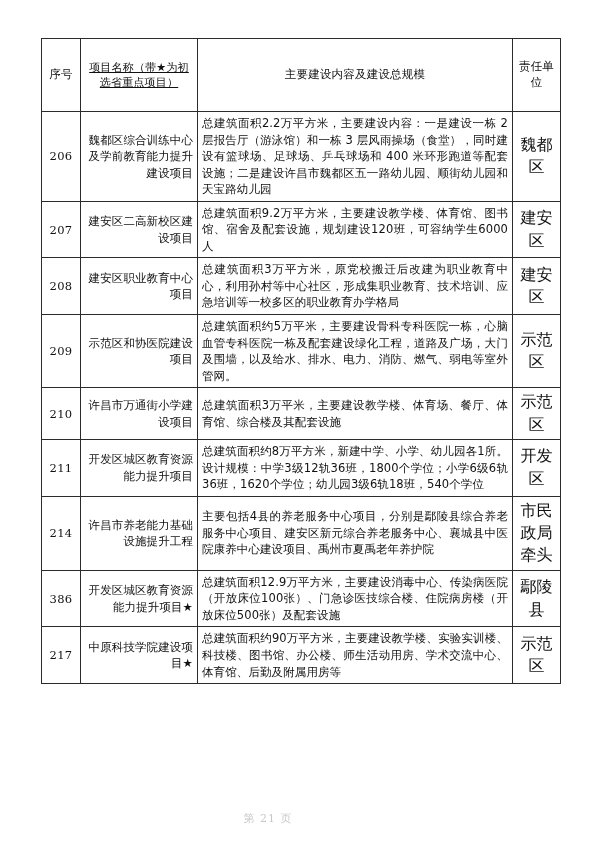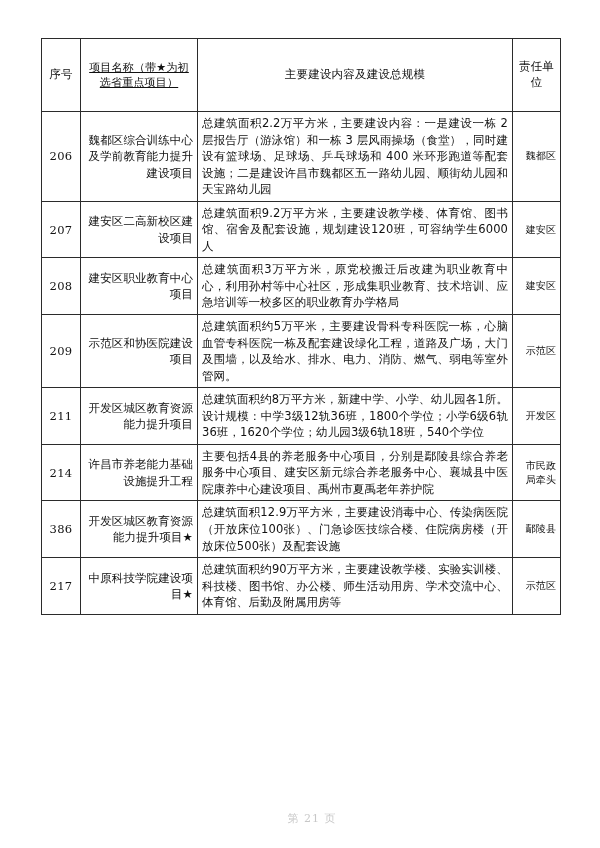--- a/index.html
+++ b/index.html
@@ -77,22 +77,22 @@
   }
   .c-desc-cell {
     text-align: left;
     font-size: 11.5px;
     line-height: 1.44;
     letter-spacing: 0.1px;
     text-align: justify;
     text-justify: inter-ideograph;
   }
   .c-unit-cell {
-    text-align: right;
-    font-size: 10px;
+    text-align: center;
+    font-size: 16px;
     line-height: 1.4;
     letter-spacing: 0.1px;
   }
 
   
   .section-row td {
     height: 22px;
   }
   .section-row .section-label {
     text-align: center;
@@ -106,21 +106,20 @@
     position: absolute;
     left: 0;
     top: 811px;
     width: 536px;
     text-align: center;
     font-size: 11px;
     color: #9b9b9b;
     opacity: 0.55;
     letter-spacing: 1px;
     font-family: "DejaVu Serif", "Liberation Serif", serif;
-    padding-left: 44px;
   }
 </style>
 </head>
 <body>
 
 <div class="sheet">
 
   <table class="project-table">
     <colgroup>
       <col class="c-seq">
@@ -153,20 +152,26 @@
           <td class="c-desc-cell">总建筑面积3万平方米，原党校搬迁后改建为职业教育中心，利用孙村等中心社区，形成集职业教育、技术培训、应急培训等一校多区的职业教育办学格局</td>
           <td class="c-unit-cell">建安区</td>
         </tr>
         <tr class="data-row">
           <td class="c-seq-cell">209</td>
           <td class="c-name-cell">示范区和协医院建设项目</td>
           <td class="c-desc-cell">总建筑面积约5万平米，主要建设骨科专科医院一栋，心脑血管专科医院一栋及配套建设绿化工程，道路及广场，大门及围墙，以及给水、排水、电力、消防、燃气、弱电等室外管网。</td>
           <td class="c-unit-cell">示范区</td>
         </tr>
         <tr class="data-row">
+          <td class="c-seq-cell">210</td>
+          <td class="c-name-cell">许昌市万通街小学建设项目</td>
+          <td class="c-desc-cell">总建筑面积3万平米，主要建设教学楼、体育场、餐厅、体育馆、综合楼及其配套设施</td>
+          <td class="c-unit-cell">示范区</td>
+        </tr>
+        <tr class="data-row">
           <td class="c-seq-cell">211</td>
           <td class="c-name-cell">开发区城区教育资源能力提升项目</td>
           <td class="c-desc-cell">总建筑面积约8万平方米，新建中学、小学、幼儿园各1所。设计规模：中学3级12轨36班，1800个学位；小学6级6轨36班，1620个学位；幼儿园3级6轨18班，540个学位</td>
           <td class="c-unit-cell">开发区</td>
         </tr>
         <tr class="data-row">
           <td class="c-seq-cell">214</td>
           <td class="c-name-cell">许昌市养老能力基础设施提升工程</td>
           <td class="c-desc-cell">主要包括4县的养老服务中心项目，分别是鄢陵县综合养老服务中心项目、建安区新元综合养老服务中心、襄城县中医院康养中心建设项目、禹州市夏禹老年养护院</td>
           <td class="c-unit-cell">市民政局牵头</td>

